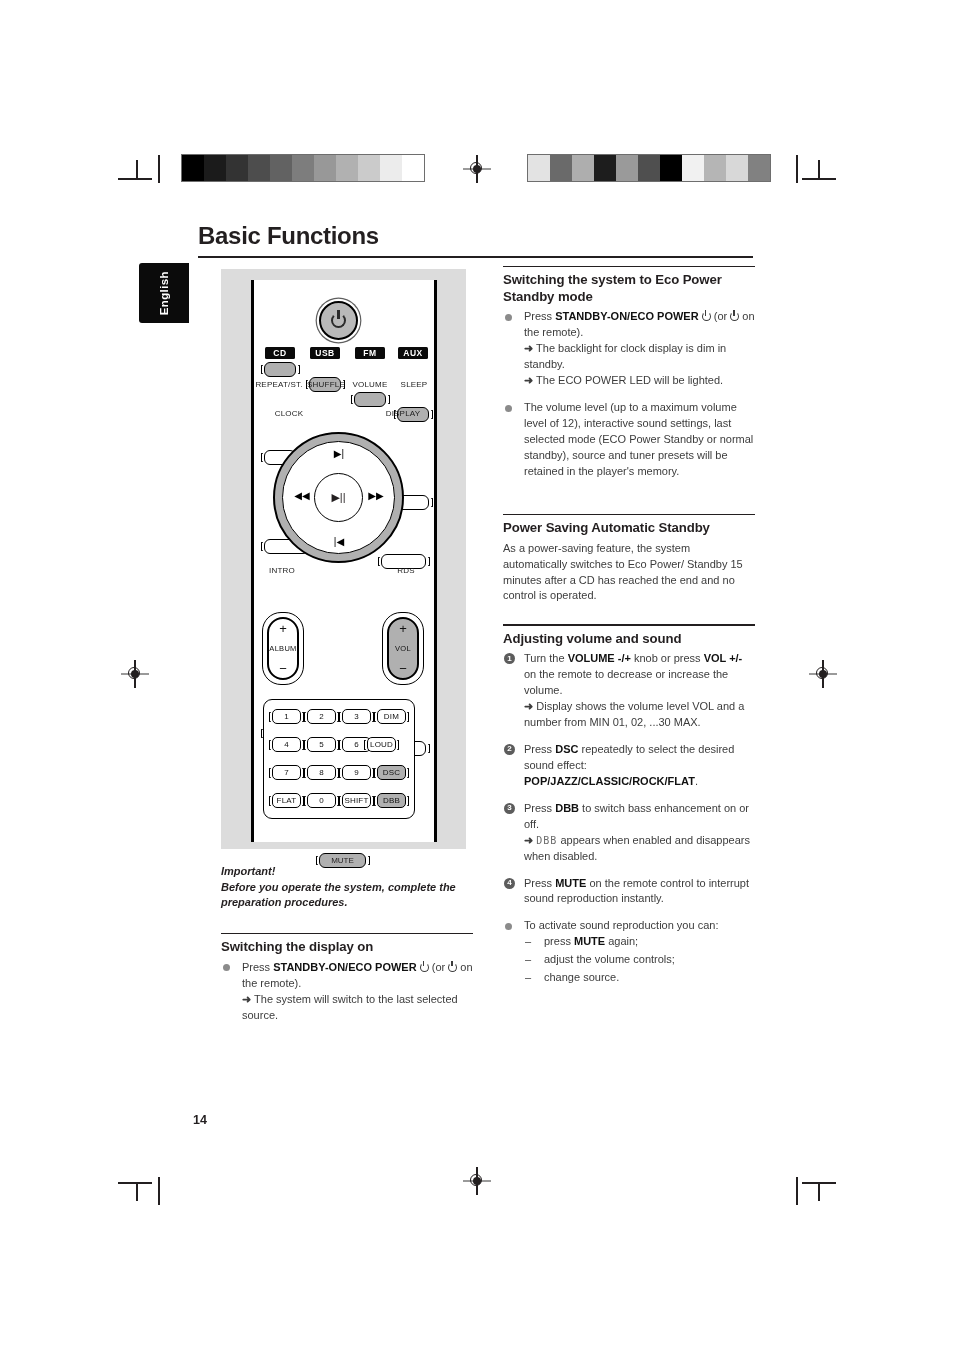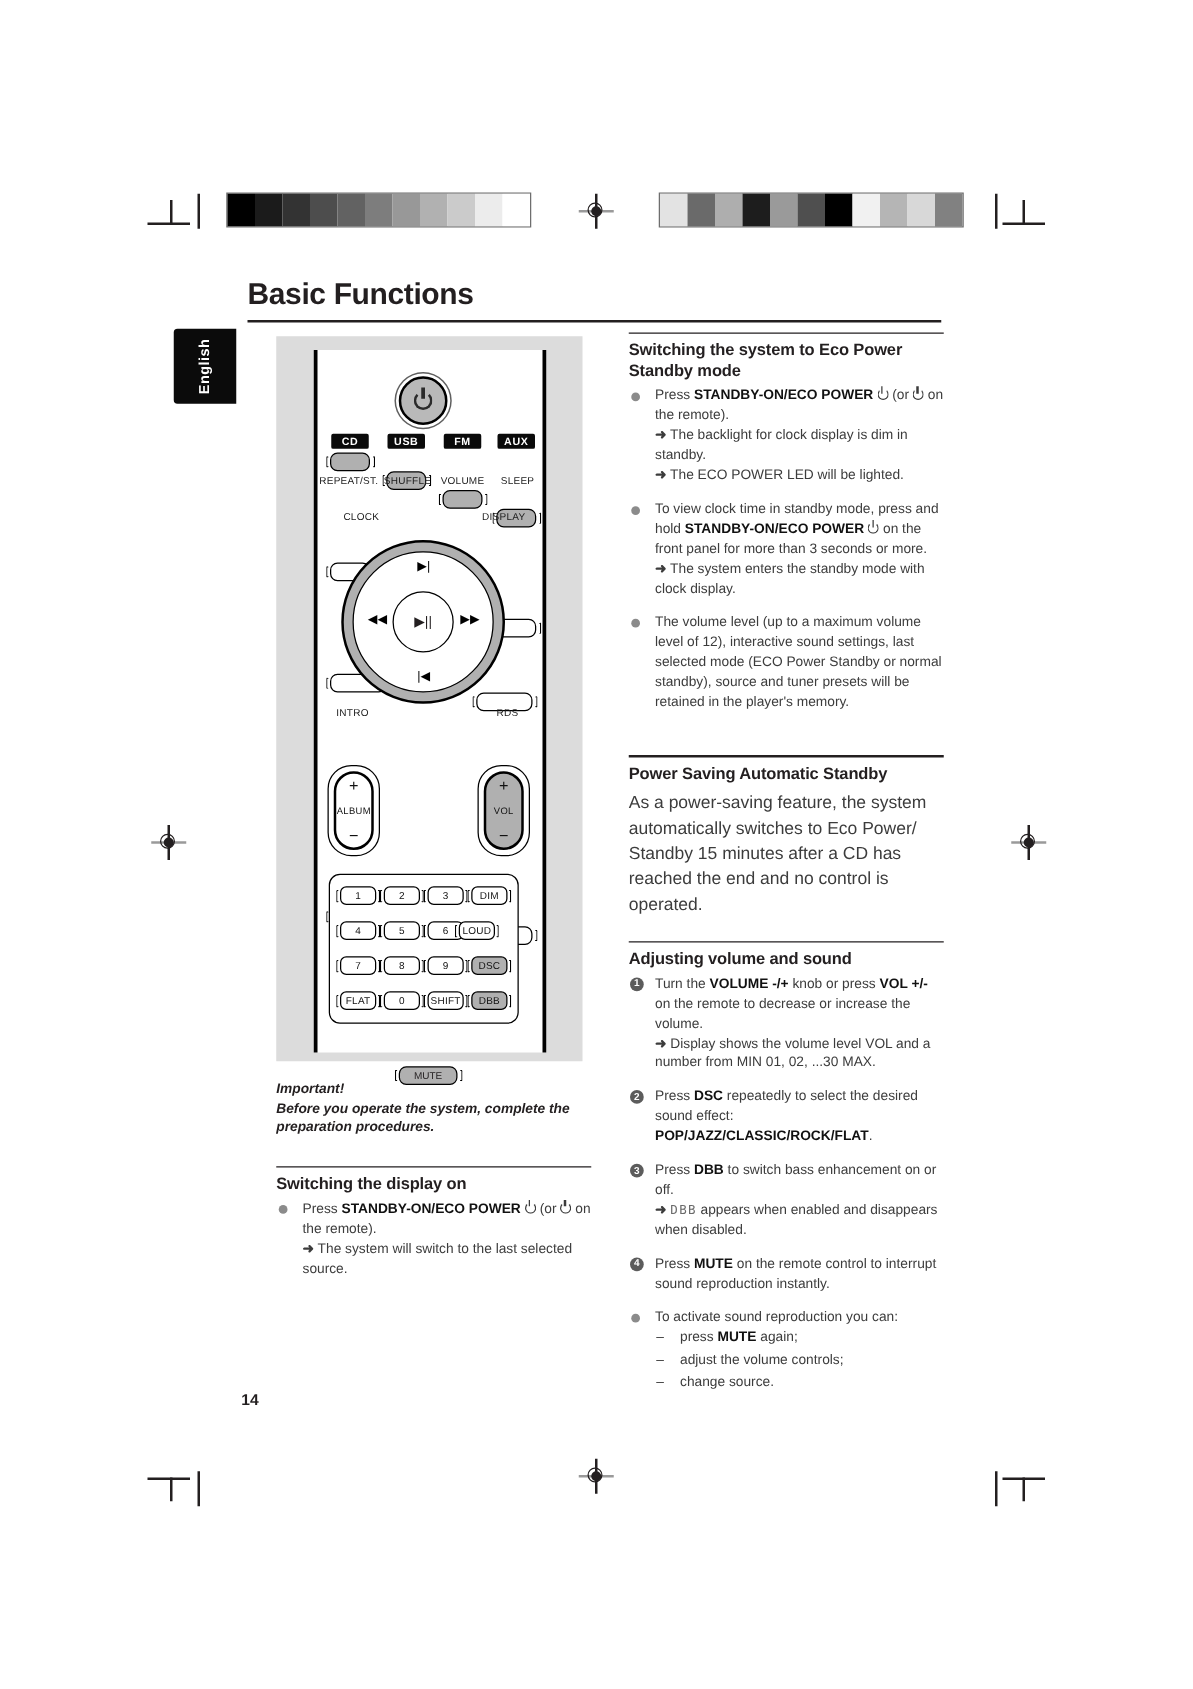--- a/index.html
+++ b/index.html
@@ -301,21 +301,21 @@
     margin-bottom: 5px;
   }
   .important {
     font-size: 11px;
     font-weight: bold;
     font-style: italic;
     line-height: 1.42;
     margin: 0 0 22px 0;
   }
   .body-p {
-    font-size: 14px;
+    font-size: 11px;
     line-height: 1.45;
     color: #3c3c3c;
     margin: 0 0 11px 0;
   }
   .bullet-item {
     position: relative;
     padding-left: 21px;
     font-size: 11px;
     line-height: 1.45;
     color: #3c3c3c;
@@ -572,25 +572,20 @@
   <div class="sect-rule"></div>
   <h2 class="sect">Switching the system to Eco Power Standby mode</h2>
 
   <div class="bullet-item">
     <span class="bullet-dot"></span>
     Press <b>STANDBY-ON/ECO POWER</b> <span class="power-inline"></span> (or <span class="power-inline"></span> on the remote).
     <span class="arrow-line"><span class="arrow-glyph">➜</span> The backlight for clock display is dim in standby.</span>
     <span class="arrow-line"><span class="arrow-glyph">➜</span> The ECO POWER LED will be lighted.</span>
   </div>
 
-  <div class="bullet-item">
-    <span class="bullet-dot"></span>
-    To view clock time in standby mode, press and hold <b>STANDBY-ON/ECO POWER</b> <span class="power-inline"></span> on the front panel for more than 3 seconds or more.
-    <span class="arrow-line"><span class="arrow-glyph">➜</span> The system enters the standby mode with clock display.</span>
-  </div>
 
   <div class="bullet-item" style="margin-bottom:34px;">
     <span class="bullet-dot"></span>
     <span>The volume level (up to a maximum volume level of 12), interactive sound settings, last selected mode (ECO Power  Standby or normal standby), source and tuner presets will be retained in the player's memory.</span>
   </div>
 
   <div class="sect-rule"></div>
   <h2 class="sect">Power Saving Automatic Standby</h2>
   <p class="body-p" style="margin-bottom:20px;">As a power-saving feature, the system automatically switches to Eco Power/ Standby 15 minutes after a CD has reached the end and no control is operated.</p>
 

